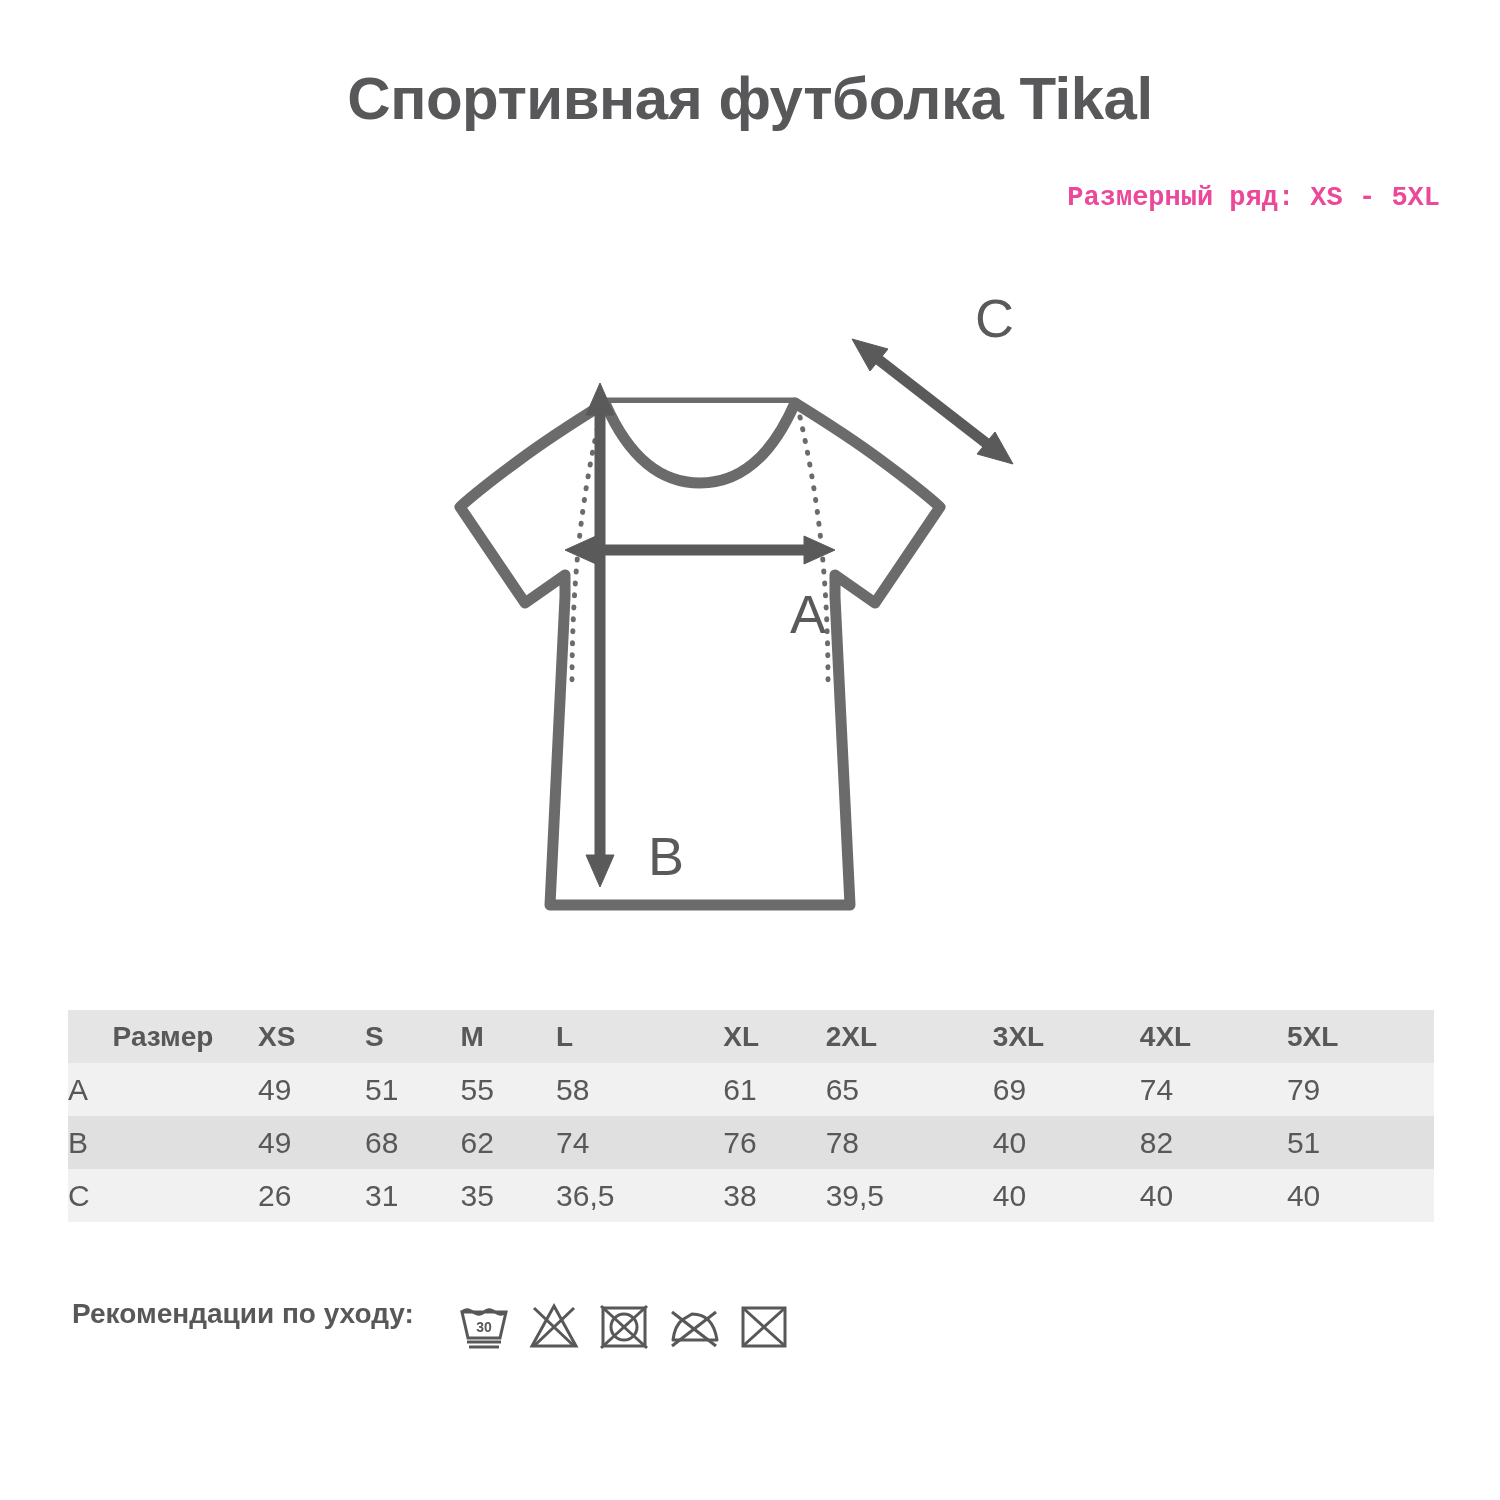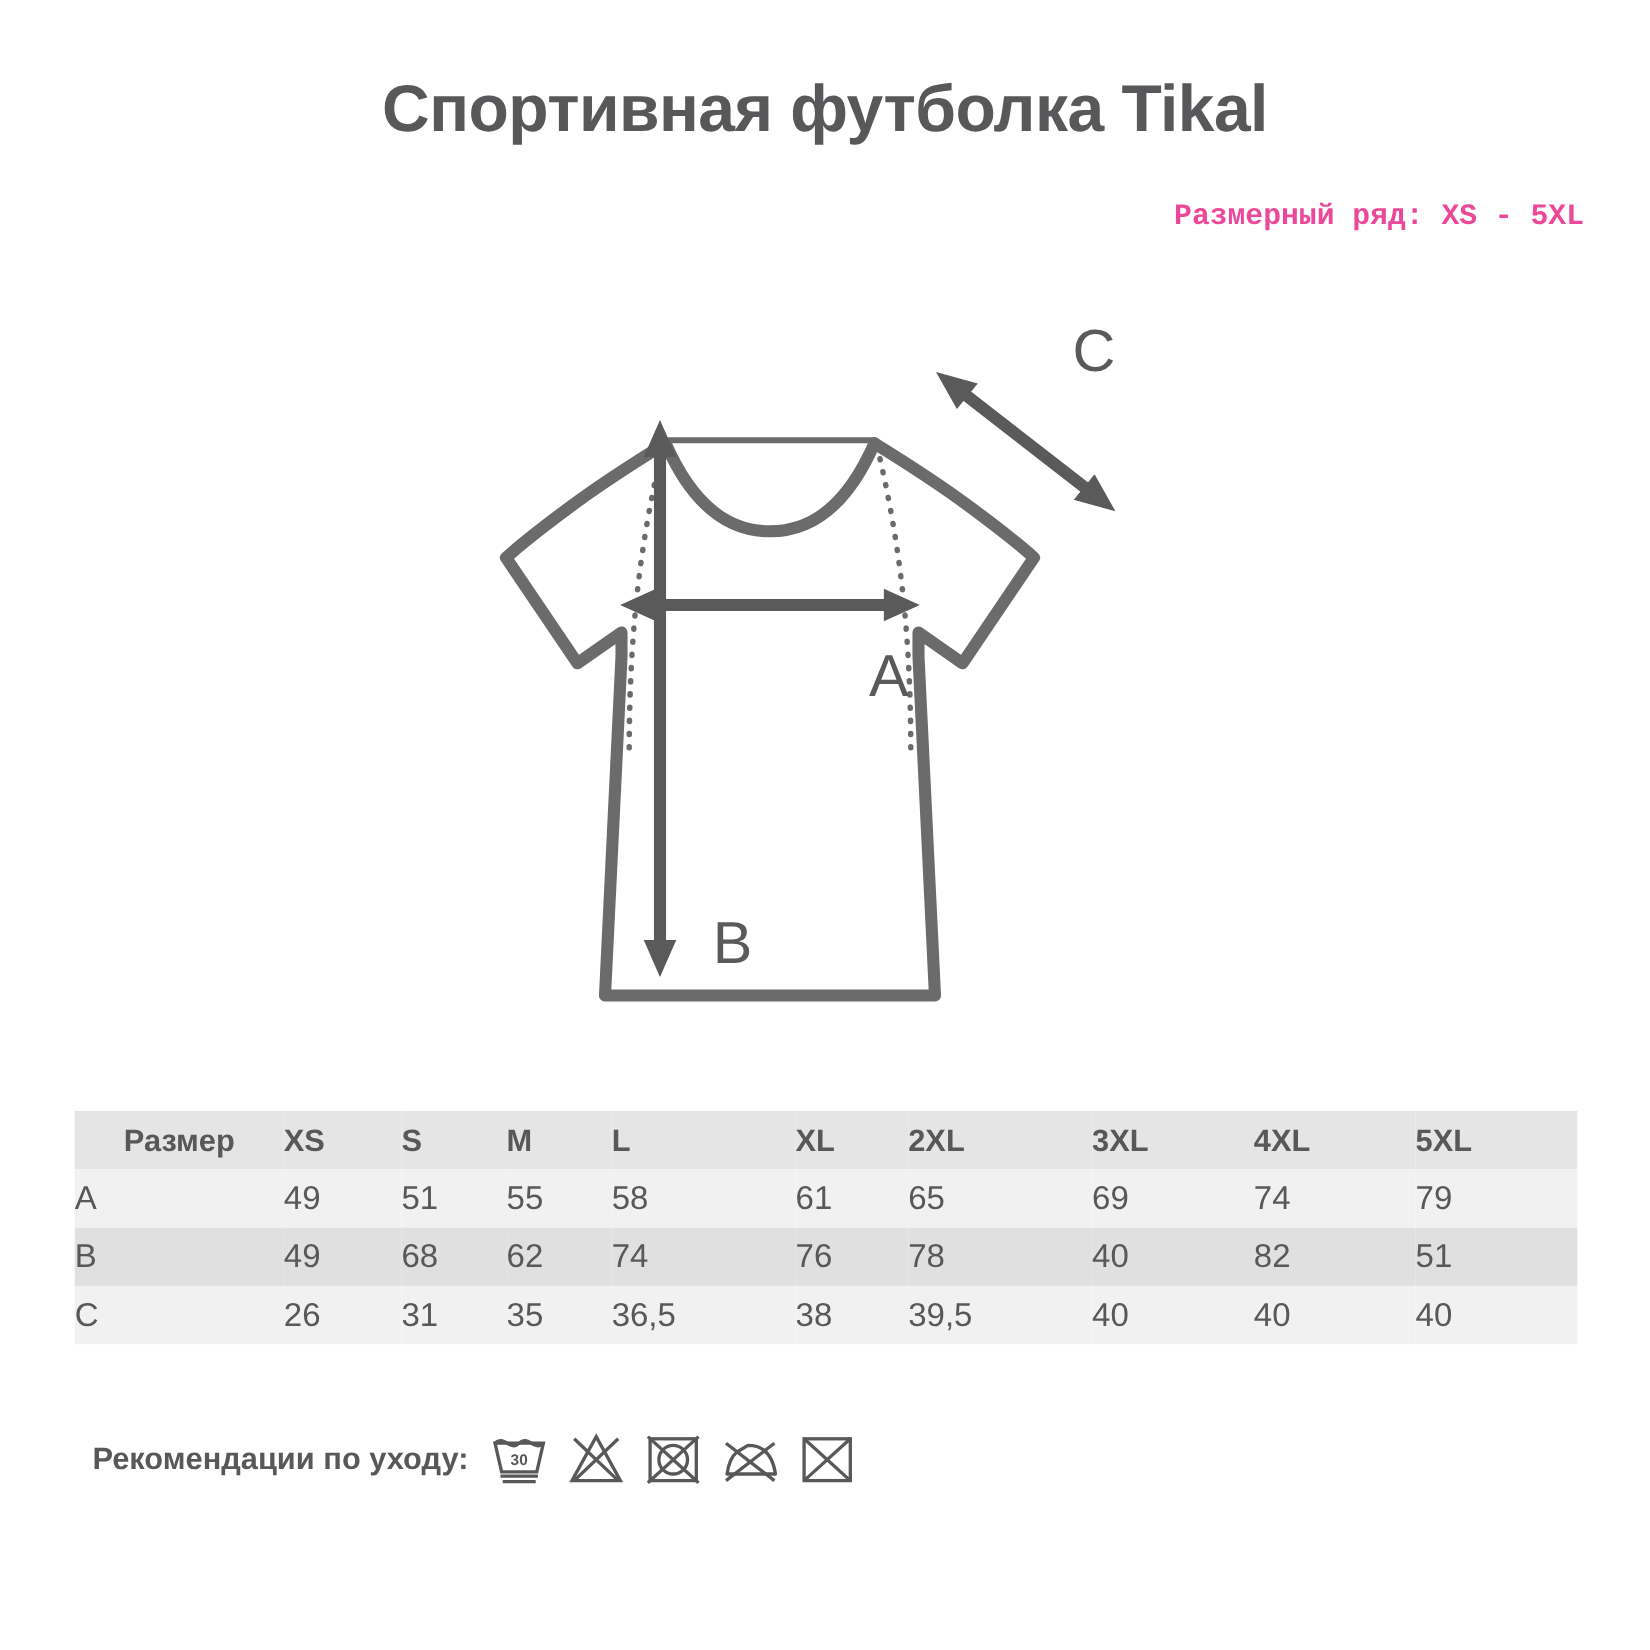--- a/index.html
+++ b/index.html
@@ -78,24 +78,24 @@
   }
   .size-table tbody tr.odd td { background: #f1f1f1; }
   .size-table tbody tr.even td { background: #e0e0e0; }
   .size-table td.rowhead { font-weight: normal; }
   .col-label { width: 190px; }
 
   
   .care {
     position: absolute;
     top: 1298px;
-    left: 84px;
+    left: 72px;
     display: flex;
-    align-items: center;
-    gap: 18px;
+    align-items: flex-start;
+    gap: 42px;
   }
   .care-label {
     font-size: 28px;
     font-weight: bold;
     color: #58585a;
   }
   .care-icons {
     display: flex;
     align-items: center;
     gap: 14px;

